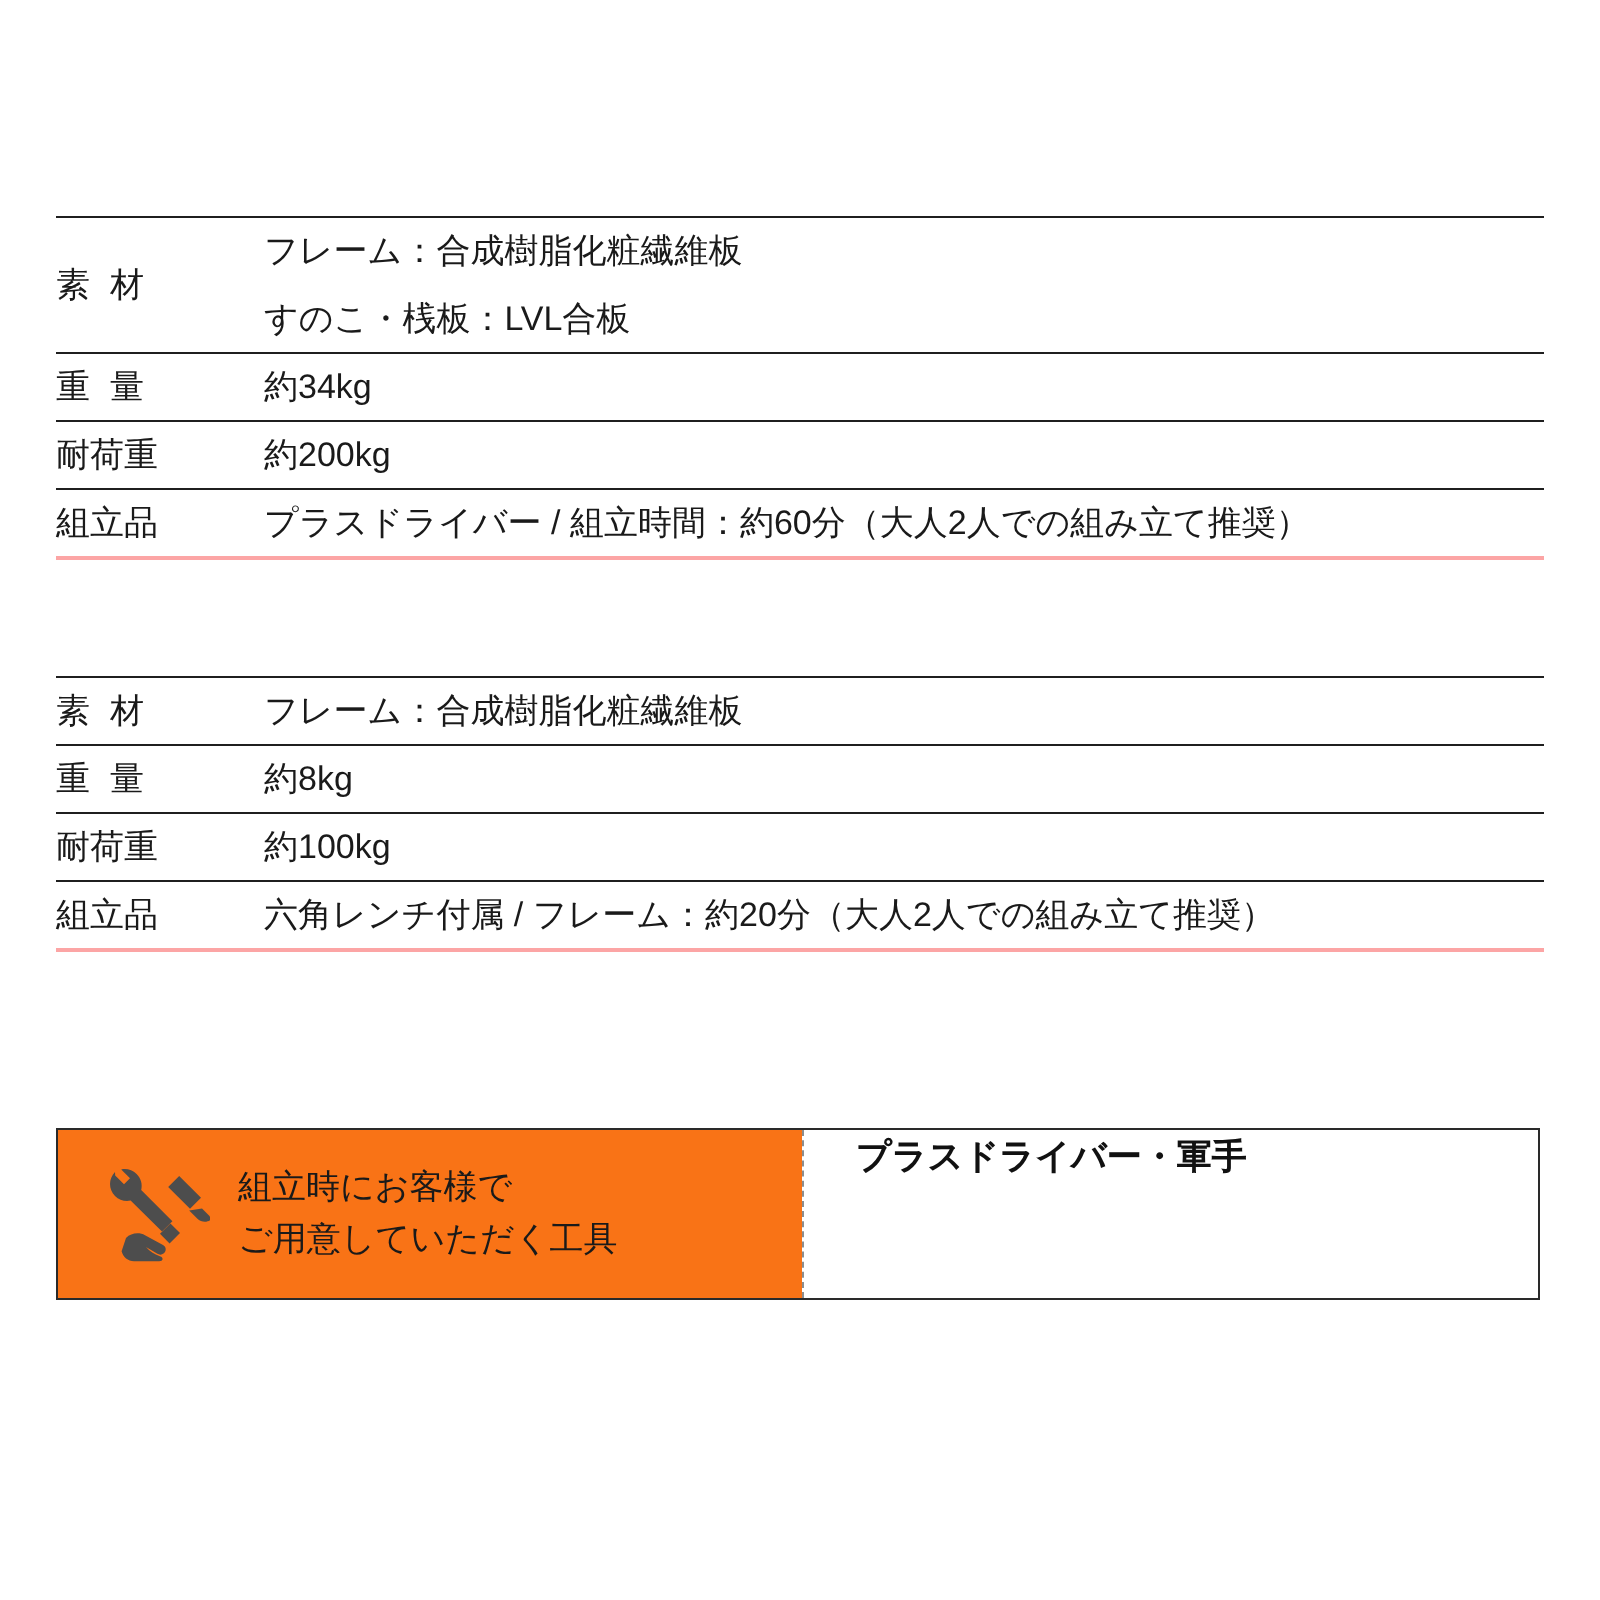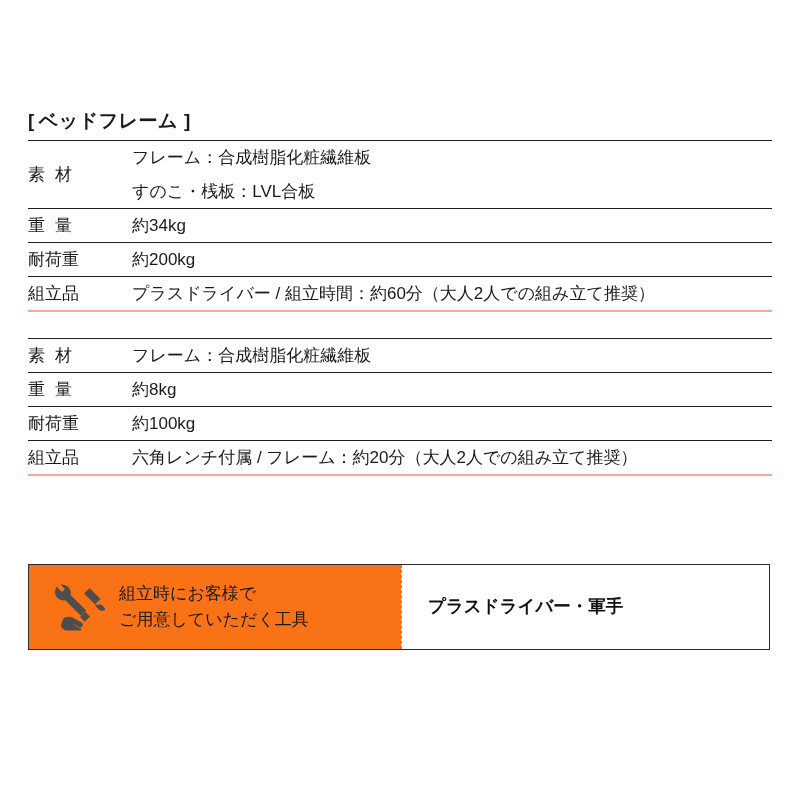--- a/index.html
+++ b/index.html
@@ -119,40 +119,37 @@
   }
   .tools-divider {
     width: 0;
     border-left: 1px dashed #8d8d8d;
     height: 100%;
   }
   .tools-right {
     flex: 1;
     background: #ffffff;
     display: flex;
-    align-items: center;
+    align-items: flex-start;
     box-sizing: border-box;
     padding-left: 26px;
   }
   .tools-right-text {
     font-size: 17.5px;
     font-weight: bold;
     line-height: 1.55;
     color: #111111;
   }
 </style>
 </head>
 <body>
 
 <div class="page">
 
   <div class="spec-section" id="bed-section">
-    <div class="section-heading">
-      <span class="bracket">[</span><span>ベッドフレーム</span><span class="bracket right">]</span>
-    </div>
     <table class="spec">
       <tbody>
           <tr>
         <td class="label" rowspan="2">
           <span class="spaced">素</span><span>材</span>
         </td>
         <td class="value">フレーム：合成樹脂化粧繊維板</td>
       </tr>
       <tr>
         <td class="value noline">すのこ・桟板：LVL合板</td>

